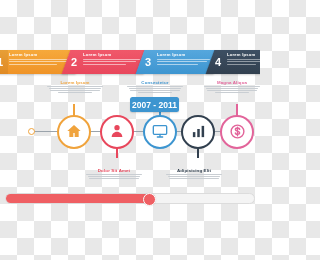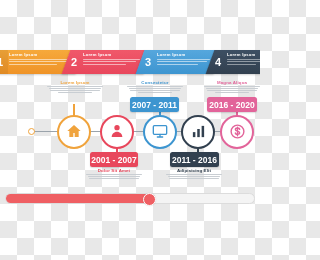--- a/index.html
+++ b/index.html
@@ -195,24 +195,21 @@
     <div class="cline b"></div>
     <div class="cline c"></div>
   </div>
 
   <div class="stem up" style="left:73px;background:#f0a33c"></div>
   <div class="stem dn" style="left:116px;background:#e8475c"></div>
   <div class="stem up" style="left:159px;background:#3d95d0"></div>
   <div class="stem dn" style="left:197px;background:#32404f"></div>
   <div class="stem up" style="left:236px;background:#e2649a"></div>
 
-  <div class="pill p2">2001 - 2007</div>
   <div class="pill p3">2007 - 2011</div>
-  <div class="pill p4">2011 - 2016</div>
-  <div class="pill p5">2016 - 2020</div>
 
   <div class="node n1">
     <span class="ico">
       <svg width="16" height="16" viewBox="0 0 24 24" fill="#f0a33c">
           <path d="M12 3 2 12h3v9h6v-6h2v6h6v-9h3z"></path>
         </svg>
     </span>
   </div>
   <div class="node n2">
     <span class="ico">

